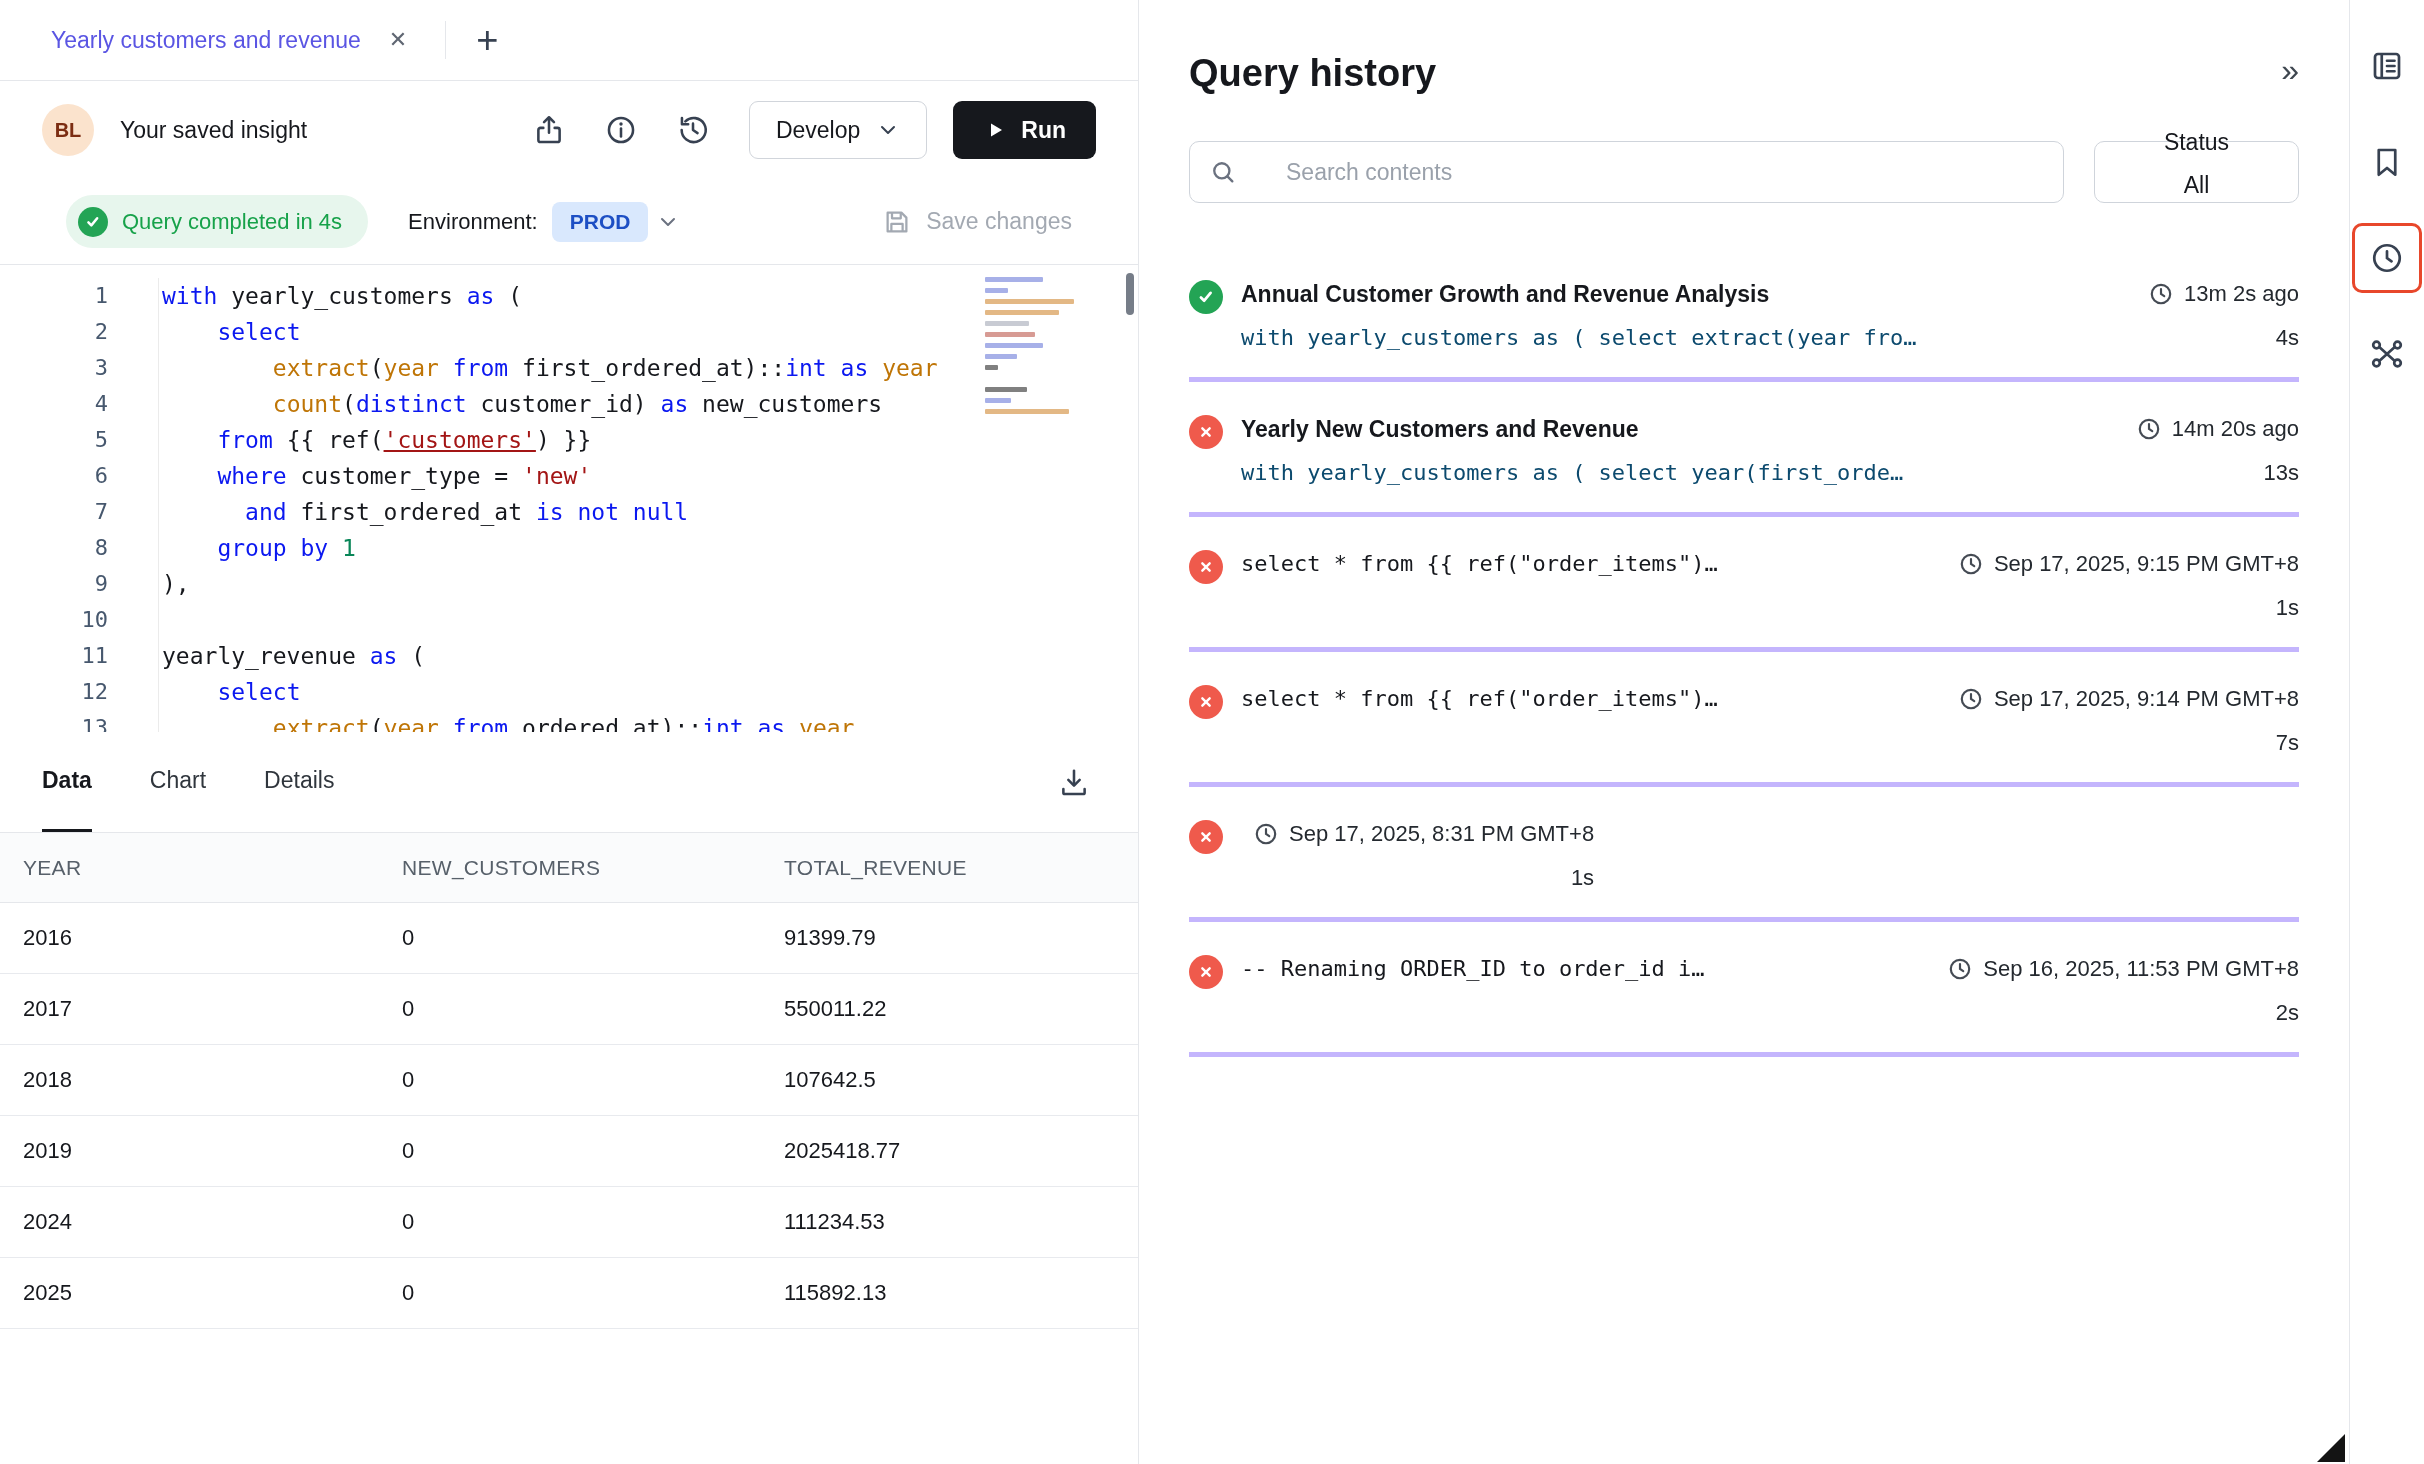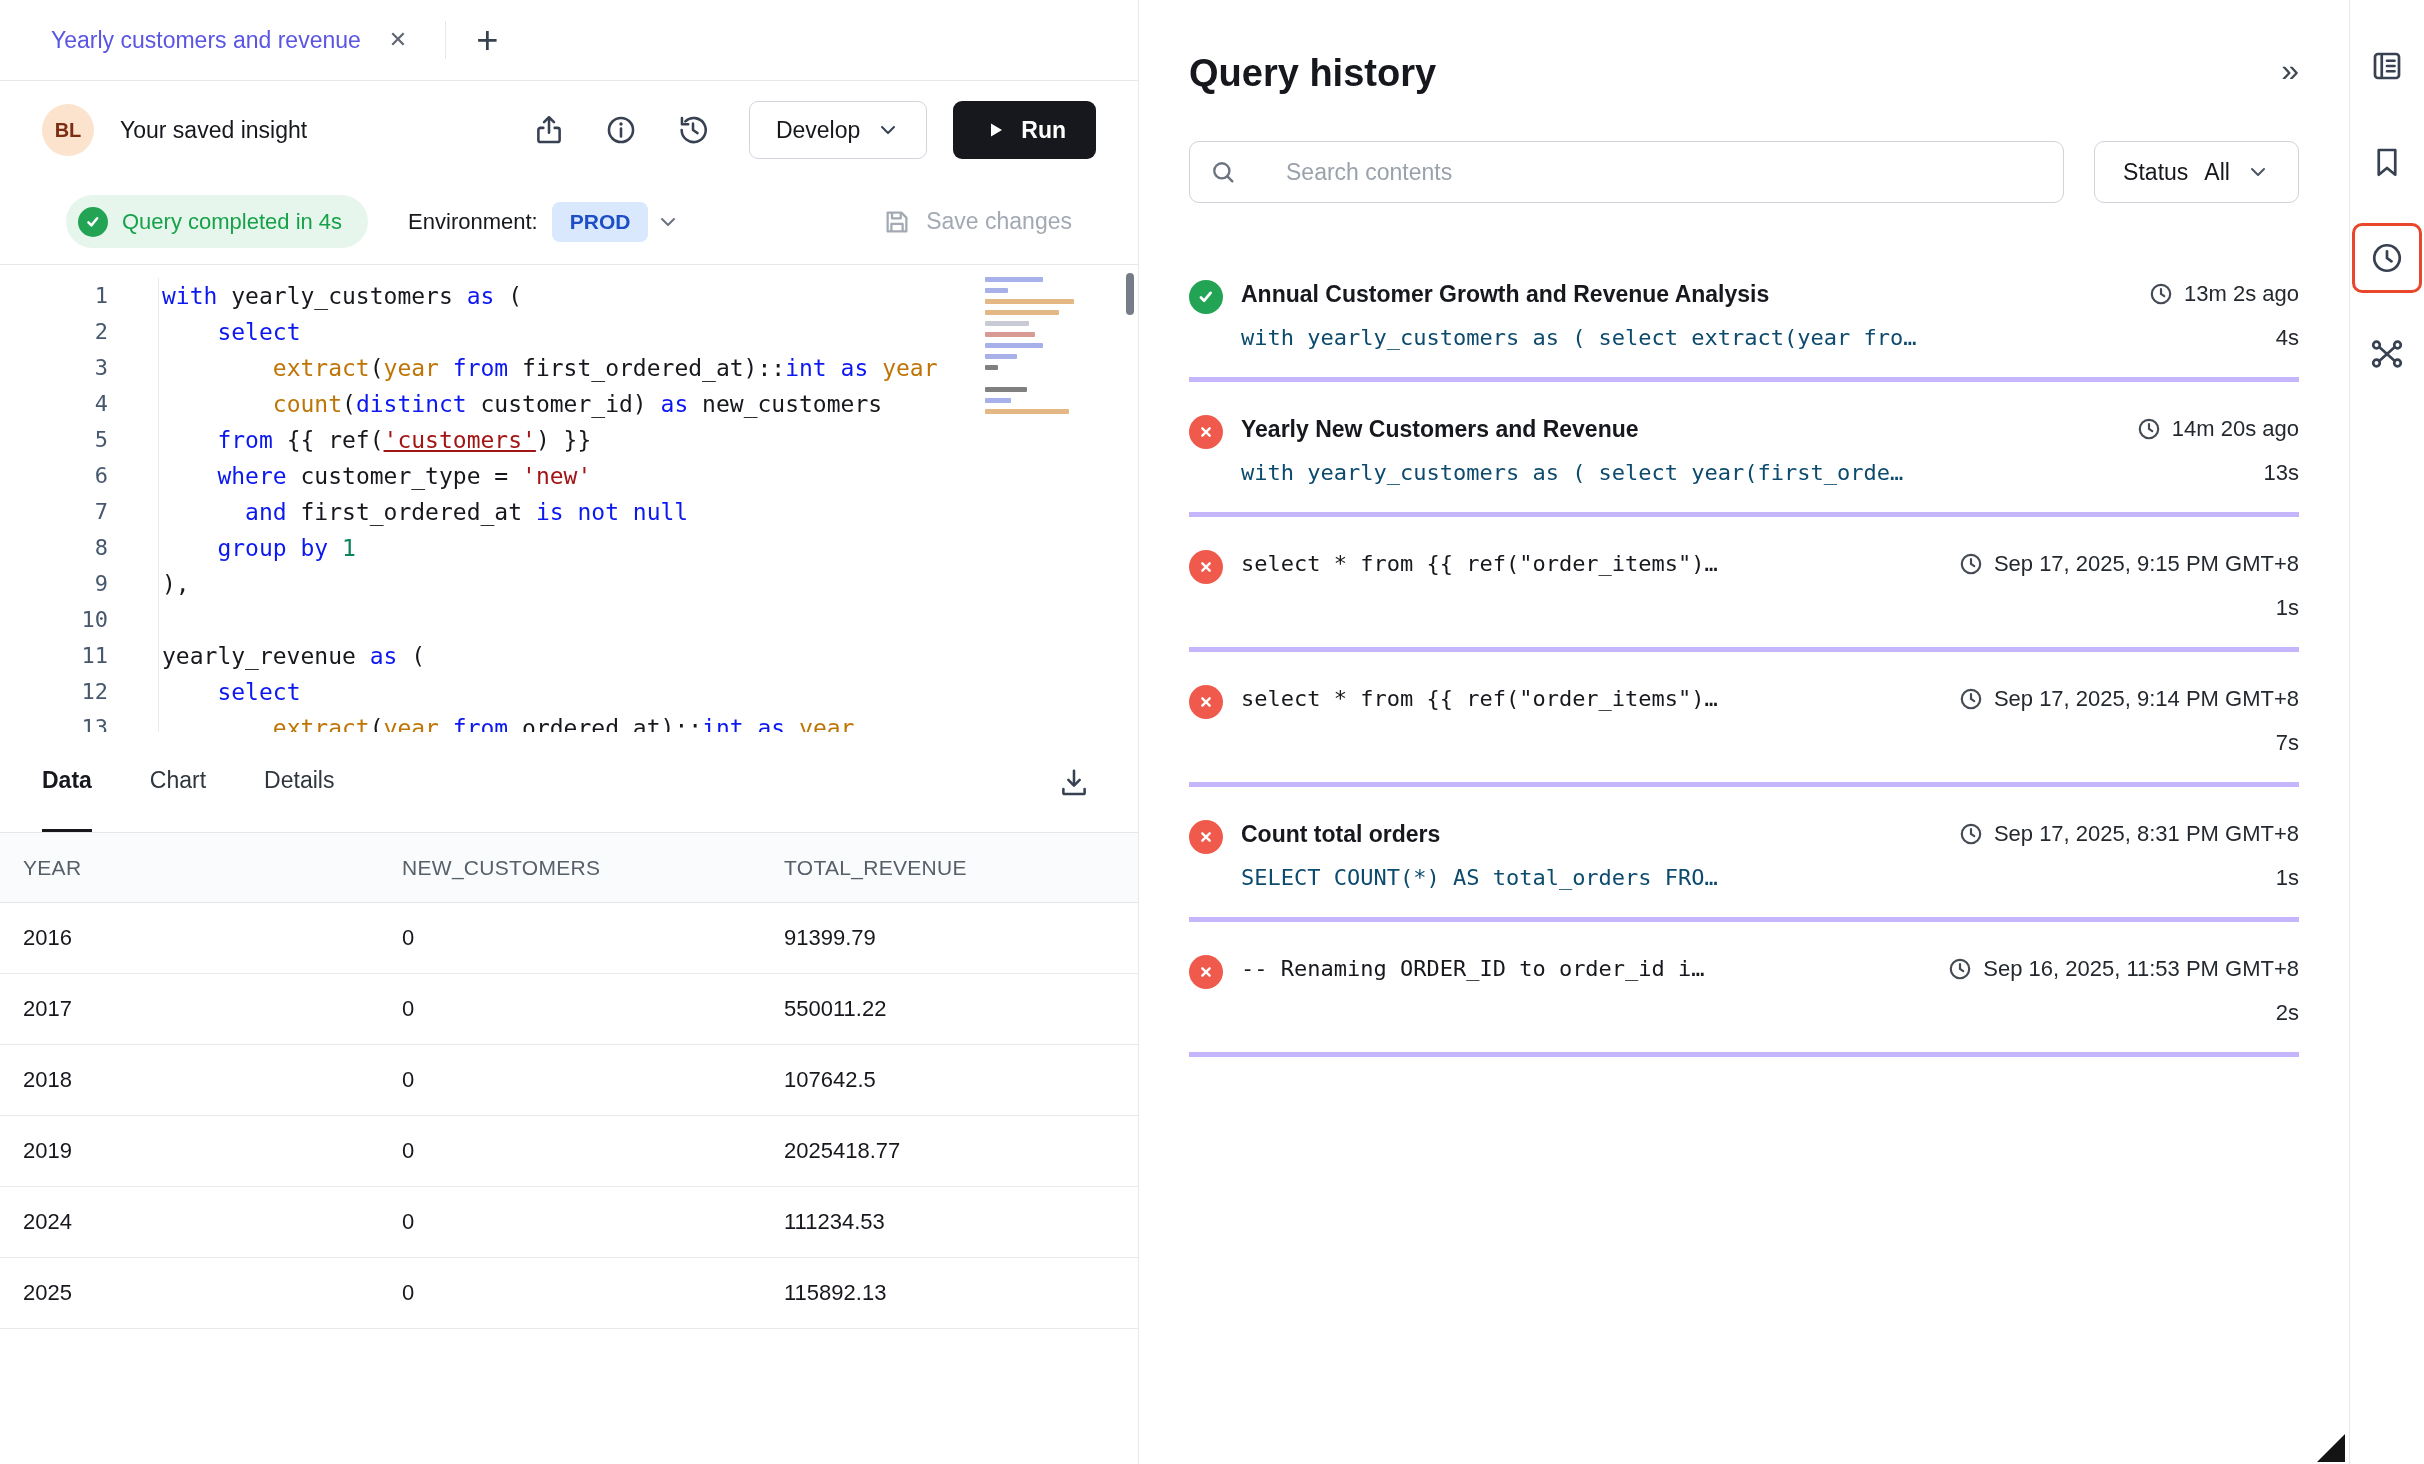--- a/index.html
+++ b/index.html
@@ -73,21 +73,21 @@
   .right { flex:1; padding:0 50px; position:relative; display:flex; flex-direction:column; overflow:hidden; }
   .qh-top { margin-top:52px; position:relative; flex-shrink:0; }
   .qh-title-h { font-size:38px; font-weight:650; color:#16181d; }
   .collapse { position:absolute; right:0; top:2px; font-size:32px; color:#3f4750; cursor:pointer; line-height:1; }
 
   .qh-controls { margin-top:46px; display:flex; gap:30px; flex-shrink:0; }
   .searchbox { flex:1; position:relative; height:62px; }
   .searchbox svg { position:absolute; left:20px; top:17px; width:28px; height:28px; color:#6b7280; }
   .searchbox input { width:100%; height:62px; border:1.5px solid #cfd4db; border-radius:10px; padding:0 20px 0 96px; font-size:23px; font-family:inherit; color:#16181d; outline:none; }
   .searchbox input::placeholder { color:#9aa1ab; }
-  .status-filter { width:205px; height:62px; border:1.5px solid #cfd4db; border-radius:10px; background:#fff; display:flex; align-items:center; justify-content:center; gap:16px; font-size:23px; color:#16181d; cursor:pointer; font-family:inherit; }
+  .status-filter { width:205px; height:62px; border:1.5px solid #cfd4db; border-radius:10px; background:#fff; display:flex; align-items:center; justify-content:center; gap:16px; font-size:23px; color:#16181d; cursor:pointer; font-family:inherit;flex-direction:column; }
   .status-filter svg { width:24px; height:24px; color:#4b5563; }
 
   .qh-list { margin-top:44px; overflow:hidden; }
   .qh-item { display:flex; padding:30px 0 26px; border-bottom:5px solid #c4b5fd; cursor:pointer; }
   .qh-icon { width:34px; height:34px; border-radius:50%; margin-top:3px; display:flex; align-items:center; justify-content:center; flex-shrink:0; }
   .qh-icon.success { background:var(--success); }
   .qh-icon.error { background:var(--error); }
   .qh-icon svg { width:22px; height:22px; }
   .qh-main { flex:1; min-width:0; margin-left:18px; }
   .qh-title { font-size:23px; font-weight:700; color:#16181d; white-space:nowrap; overflow:hidden; line-height:34px; }
@@ -374,24 +374,20 @@
             <span>Sep 17, 2025, 9:14 PM GMT+8</span>
           </div>
           <div class="qh-duration">7s</div>
         </div>
       </div>
       <div class="qh-item">
         <div class="qh-icon error">
           <svg viewBox="0 0 24 24" fill="none" stroke="#fff" stroke-width="2.6" stroke-linecap="round">
             <path d="M8 8l8 8M16 8l-8 8"></path>
           </svg>
-        </div>
-        <div class="qh-main">
-          <div class="qh-title">Count total orders</div>
-          <div class="qh-sub">SELECT COUNT(*) AS total_orders FRO…</div>
         </div>
         <div class="qh-meta">
           <div class="qh-time">
             <svg viewBox="0 0 24 24" fill="none" stroke="currentColor" stroke-width="2" stroke-linecap="round">
               <circle cx="12" cy="12" r="8.5"></circle>
               <path d="M12 7.5V12l3 2"></path>
             </svg>
             <span>Sep 17, 2025, 8:31 PM GMT+8</span>
           </div>
           <div class="qh-duration">1s</div>

